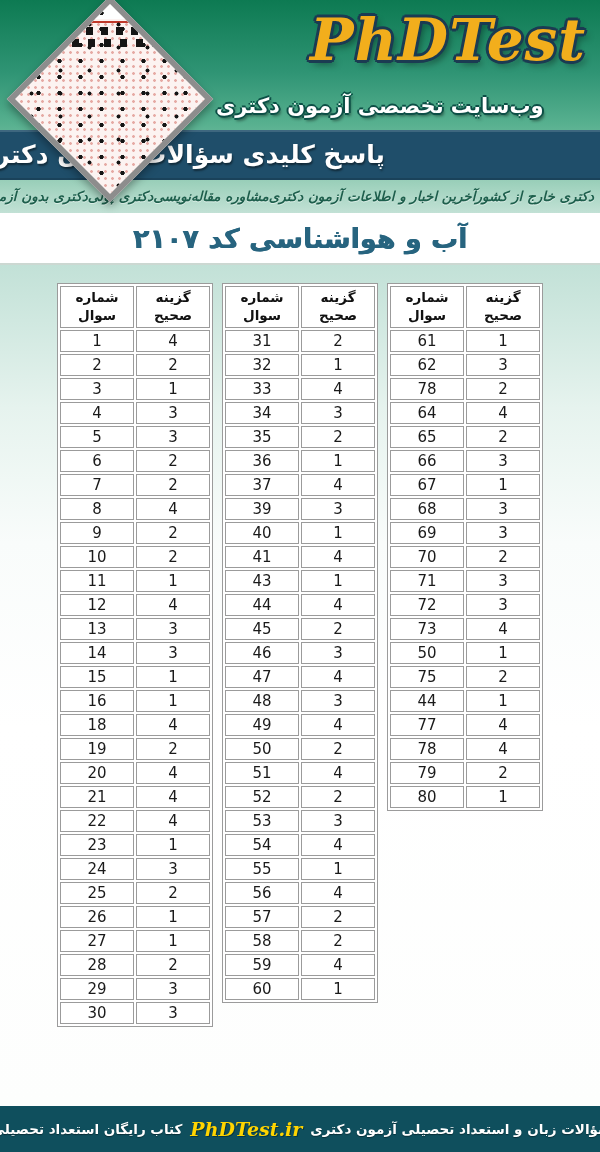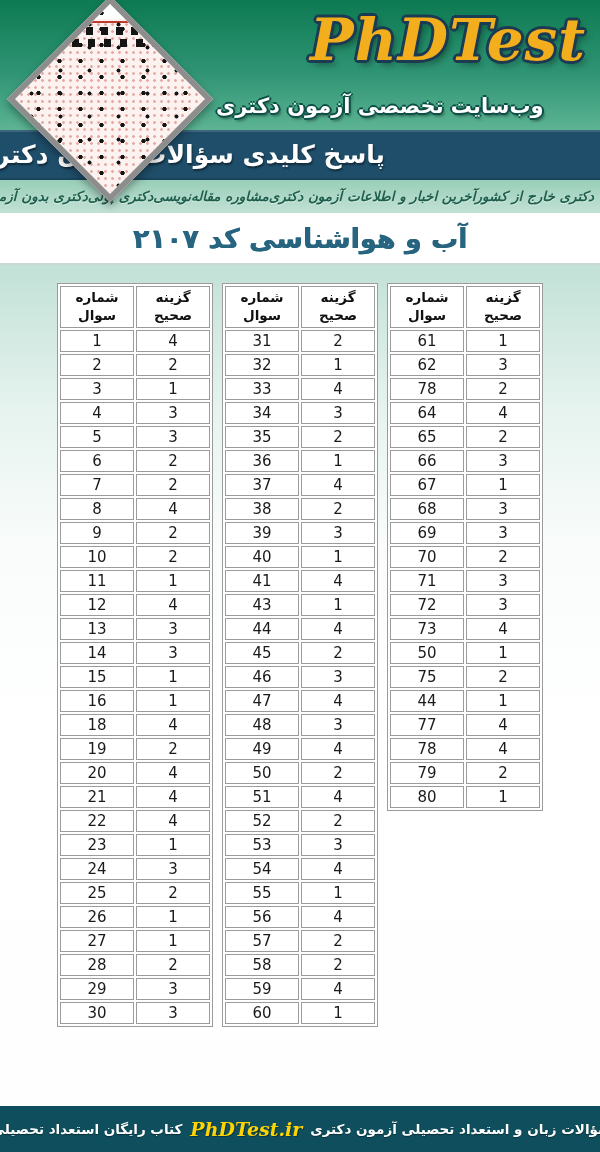--- a/index.html
+++ b/index.html
@@ -276,24 +276,20 @@
           </tr>
           <tr>
             <td>36</td>
             <td>1</td>
           </tr>
           <tr>
             <td>37</td>
             <td>4</td>
           </tr>
           <tr>
-            <td>38</td>
-            <td>2</td>
-          </tr>
-          <tr>
             <td>39</td>
             <td>3</td>
           </tr>
           <tr>
             <td>40</td>
             <td>1</td>
           </tr>
           <tr>
             <td>41</td>
             <td>4</td>

